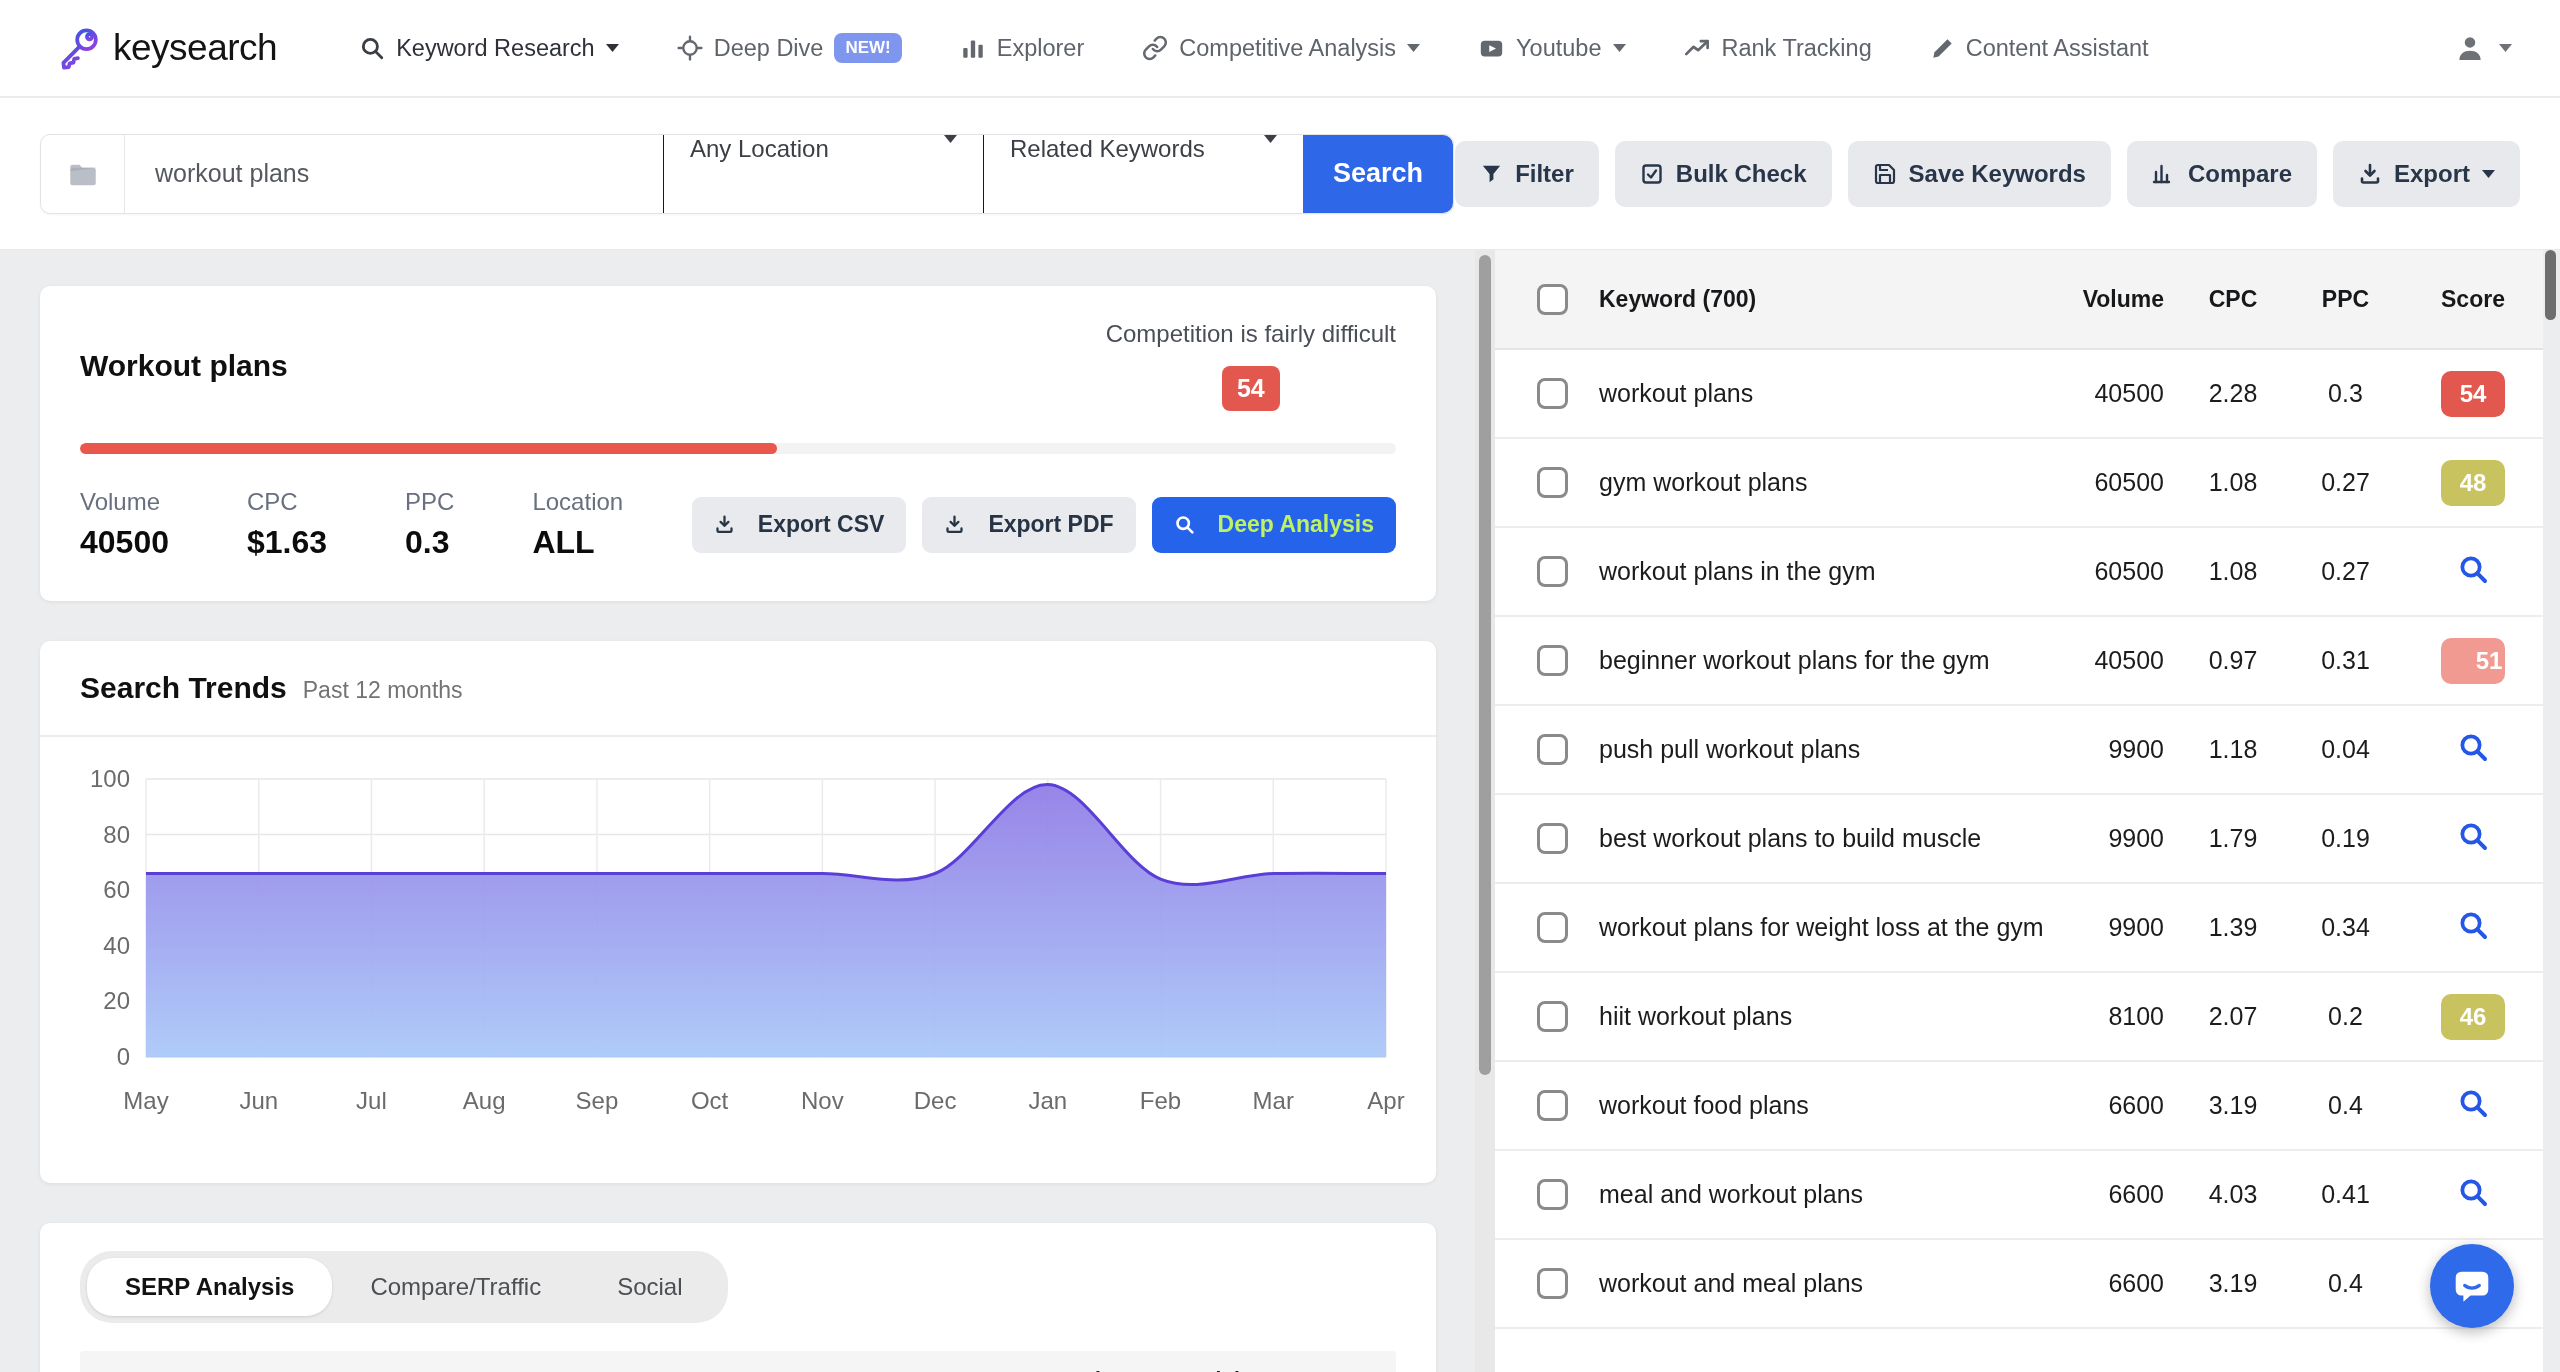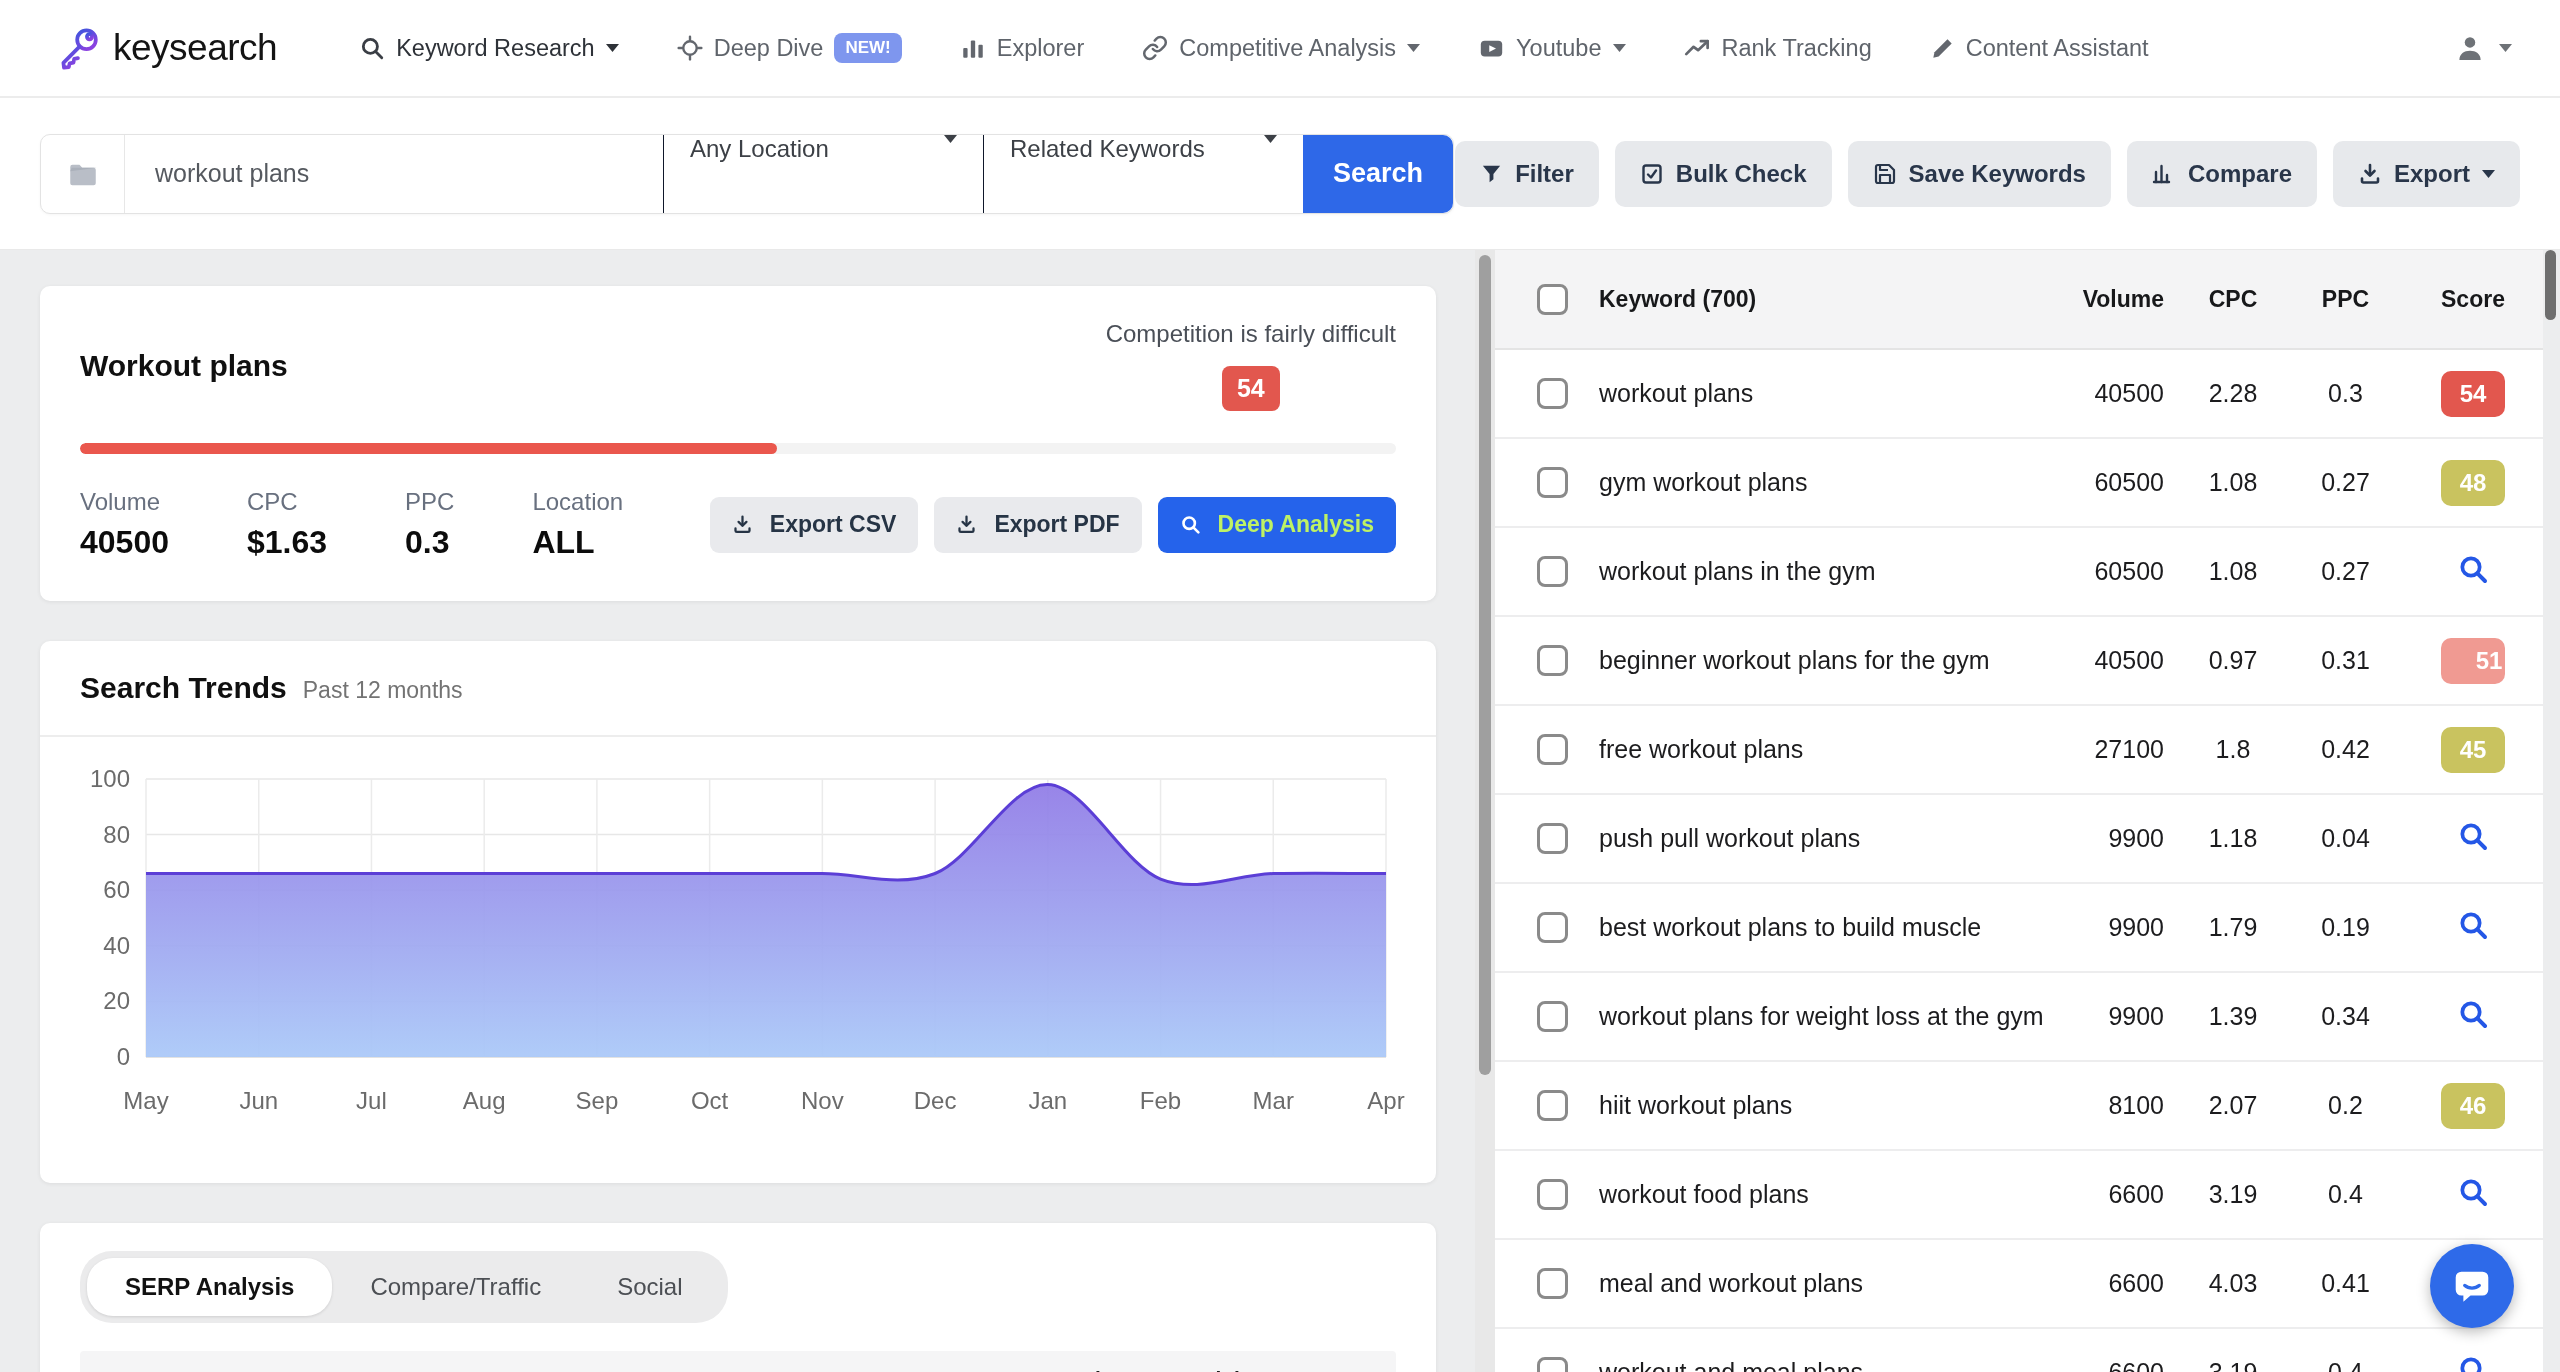--- a/index.html
+++ b/index.html
@@ -50,21 +50,21 @@
   .comp-text { font-size:24px; color:#4a4f57; }
   .score-badge { min-width:58px; text-align:center; padding:8px 12px; border-radius:8px;
     color:#fff; font-size:25px; font-weight:700; }
   .progress-track { margin-top:32px; height:11px; background:#f3f3f3; border-radius:6px; overflow:hidden; }
   .progress-fill { height:100%; background:#ea574d; border-radius:6px; }
   .ov-stats-row { margin-top:34px; display:flex; align-items:center; }
   .stats { display:flex; gap:78px; }
   .stat-label { font-size:24px; color:#68707f; margin-bottom:8px; }
   .stat-value { font-size:32px; font-weight:700; color:#0c0c0c; }
   .ov-buttons { margin-left:auto; display:flex; gap:16px; }
-  .sbtn { display:flex; align-items:center; gap:17px; height:56px; padding:0 22px; border:none;
+  .sbtn { display:flex; align-items:center; gap:23px; height:56px; padding:0 22px; border:none;
     border-radius:9px; background:#e9eaed; color:#263445; font-size:23px; font-weight:600;
     cursor:pointer; font-family:inherit; }
   .sbtn.blue { background:#2563eb; color:#bef264; }
 
   
   .trends-card { margin-top:40px; }
   .trends-header { padding:30px 40px; border-bottom:2px solid #ededed; display:flex; align-items:baseline; gap:16px; }
   .trends-title { font-size:30px; font-weight:700; color:#101010; }
   .trends-sub { font-size:23px; color:#737373; }
   .chart-wrap { padding:28px 20px 14px 28px; }
@@ -471,30 +471,20 @@
     <div>
             <div class="checkbox"></div>
           </div>
     <div>beginner workout plans for the gym</div>
     <div class="col-volume">40500</div>
     <div class="col-center">0.97</div>
     <div class="col-center">0.31</div>
     <div class="col-center"><span class="kw-score-badge st-salmon">51</span></div>
   </div>
 
-  <div class="kw-grid kw-row">
-    <div>
-            <div class="checkbox"></div>
-          </div>
-    <div>free workout plans</div>
-    <div class="col-volume">27100</div>
-    <div class="col-center">1.8</div>
-    <div class="col-center">0.42</div>
-    <div class="col-center"><span class="kw-score-badge st-olive">45</span></div>
-  </div>
 
   <div class="kw-grid kw-row">
     <div>
             <div class="checkbox"></div>
           </div>
     <div>push pull workout plans</div>
     <div class="col-volume">9900</div>
     <div class="col-center">1.18</div>
     <div class="col-center">0.04</div>
     <div class="col-center"><svg width="32" height="32" viewBox="0 0 24 24">

